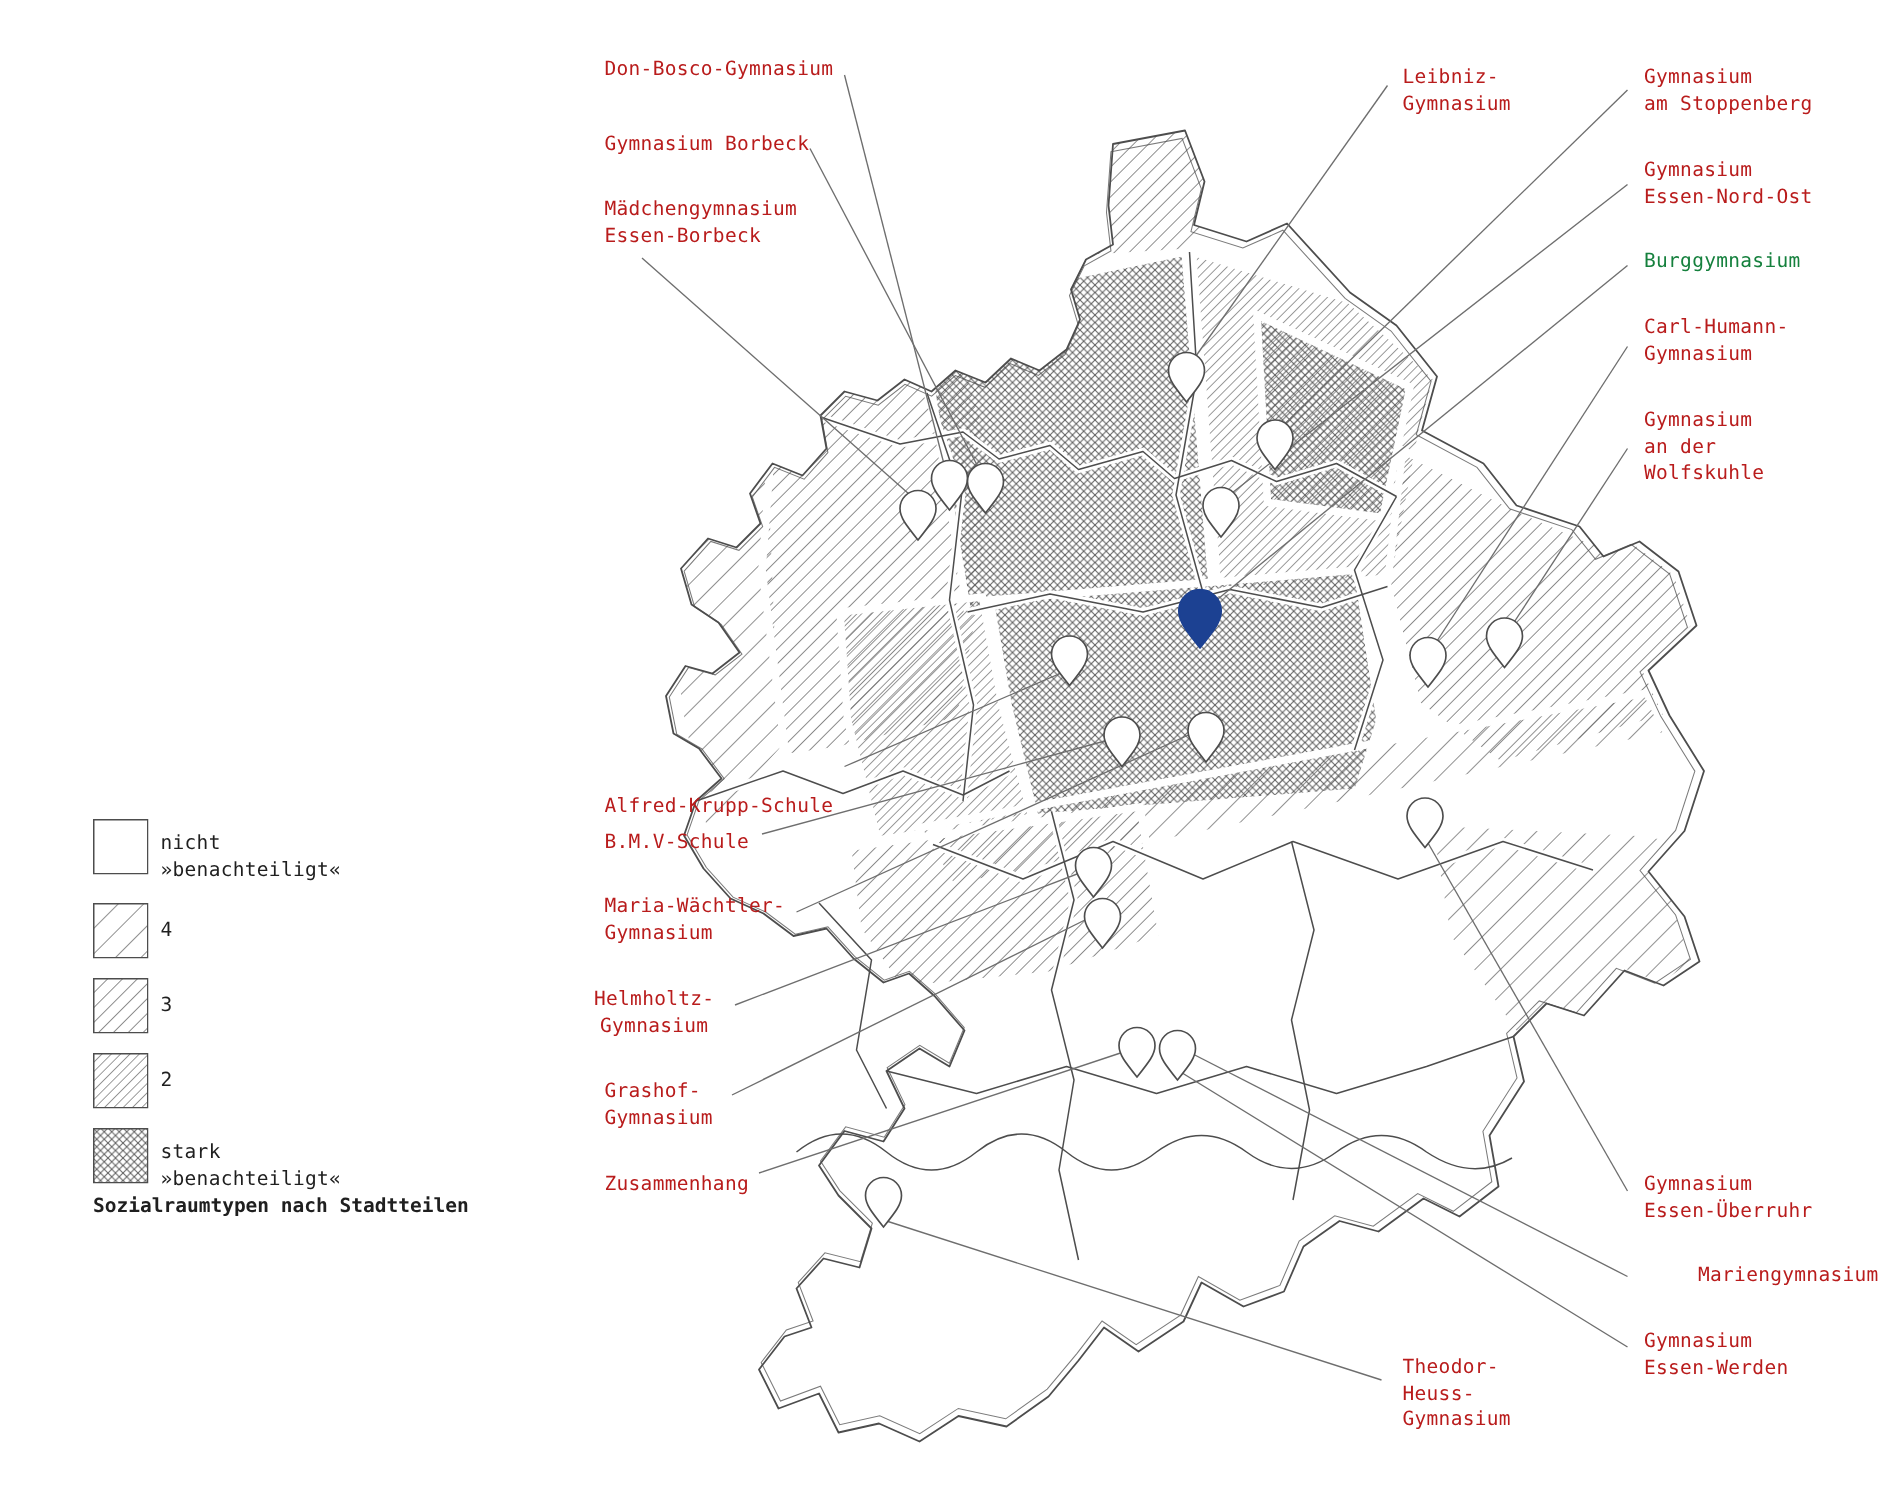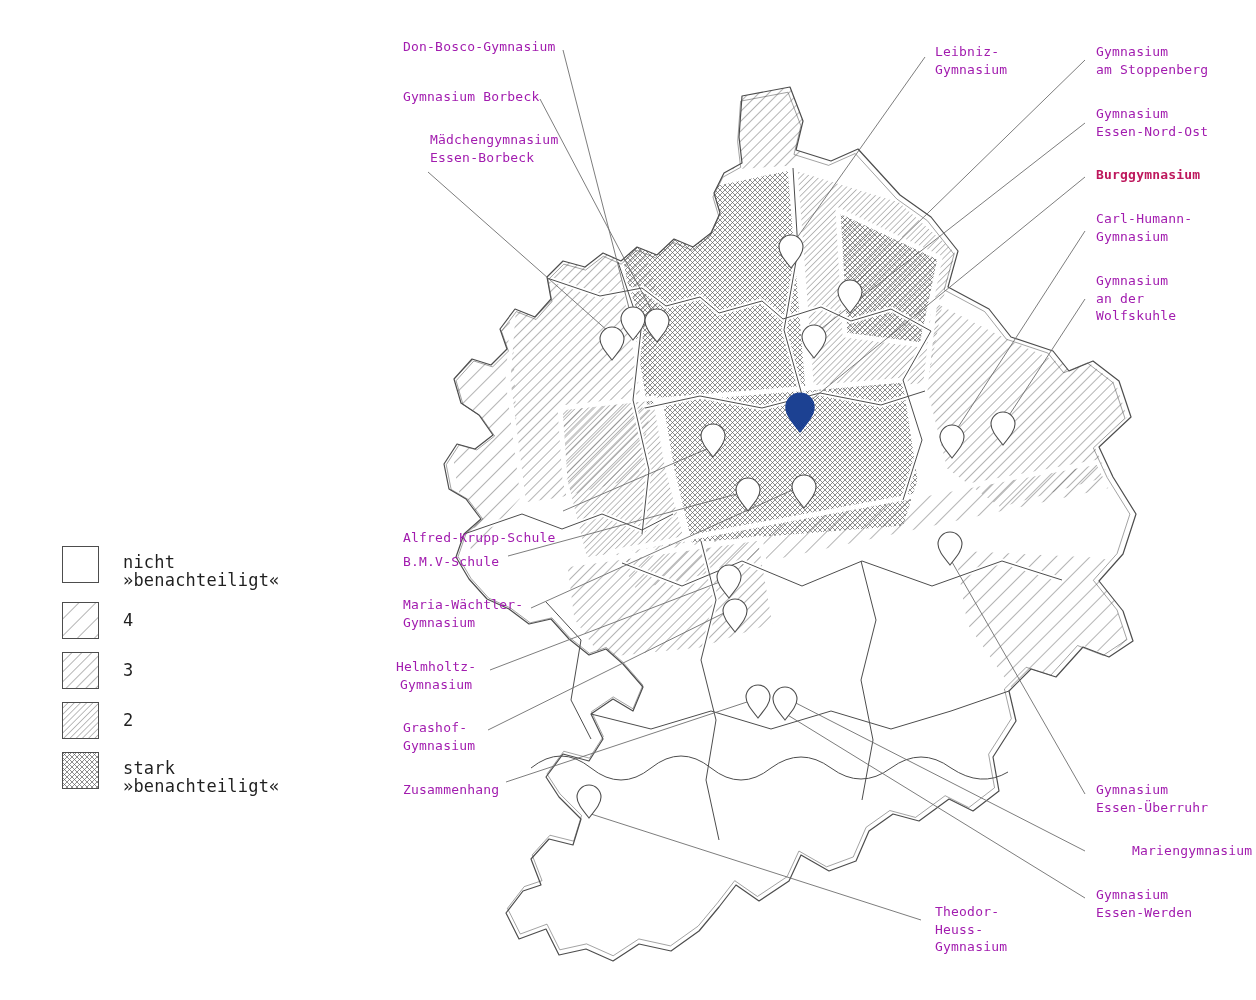--- a/index.html
+++ b/index.html
@@ -3,28 +3,28 @@
 <meta charset="utf-8">
 <style>
   html,body{margin:0;padding:0;background:#ffffff;}
   body{
     position:relative;width:1256px;height:1000px;overflow:hidden;
     font-family:"DejaVu Sans Mono", monospace;color:#1f1f1f;
   }
   #map-layer{position:absolute;left:0;top:0;width:1256px;height:1000px;}
   .label{
     position:absolute;font-size:13px;line-height:17.5px;white-space:pre;
-    letter-spacing:0.2px;color:#a21caf;
+    letter-spacing:0.2px;color:#b91c1c;
   }
-  .label.highlight{font-weight:bold;color:#be185d;}
+  .label.highlight{font-weight:normal;color:#15803d;}
   #legend{position:absolute;left:62px;top:546px;width:300px;}
   .legend-row{display:flex;align-items:flex-start;margin-bottom:13px;}
   .legend-row svg{flex:0 0 auto;display:block;}
   .legend-label{
-    margin-left:24px;font-size:17px;line-height:17.5px;white-space:pre;
+    margin-left:8px;font-size:13px;line-height:17.5px;white-space:pre;
     padding-top:8px;letter-spacing:0.2px;
   }
   .legend-label.single{padding-top:10px;}
   #note{position:absolute;left:62px;top:796px;width:300px;font-size:13px;line-height:17.8px;}
   #note .note-title{font-weight:bold;white-space:pre;}
   #note .note-lines{white-space:pre;}
   #note .note-para2{white-space:pre;margin-top:9px;}
 </style>
 </head>
 <body>
@@ -136,21 +136,21 @@
       <path d="M758,718 c-8,-10 -12,-15 -12,-21 a12,12 0 1 1 24,0 c0,6 -4,11 -12,21 z" fill="#ffffff" stroke="#4d4d4d" stroke-width="1.1"></path>
       <path d="M785,720 c-8,-10 -12,-15 -12,-21 a12,12 0 1 1 24,0 c0,6 -4,11 -12,21 z" fill="#ffffff" stroke="#4d4d4d" stroke-width="1.1"></path>
       <path d="M589,818 c-8,-10 -12,-15 -12,-21 a12,12 0 1 1 24,0 c0,6 -4,11 -12,21 z" fill="#ffffff" stroke="#4d4d4d" stroke-width="1.1"></path>
       <path d="M950,565 c-8,-10 -12,-15 -12,-21 a12,12 0 1 1 24,0 c0,6 -4,11 -12,21 z" fill="#ffffff" stroke="#4d4d4d" stroke-width="1.1"></path>
     </g>
 </svg>
 
 <div id="labels-layer">
     <div class="label" style="left: 403px; top: 38px;">Don-Bosco-Gymnasium</div>
     <div class="label" style="left: 403px; top: 88px;">Gymnasium Borbeck</div>
-    <div class="label" style="left: 403px; top: 131px; margin-left: 27px;">Mädchengymnasium
+    <div class="label" style="left: 403px; top: 131px;">Mädchengymnasium
 Essen-Borbeck</div>
     <div class="label" style="left: 935px; top: 43px;">Leibniz-
 Gymnasium</div>
     <div class="label" style="left: 1096px; top: 43px;">Gymnasium
 am Stoppenberg</div>
     <div class="label" style="left: 1096px; top: 105px;">Gymnasium
 Essen-Nord-Ost</div>
     <div class="label highlight" style="left: 1096px; top: 166px;">Burggymnasium</div>
     <div class="label" style="left: 1096px; top: 210px;">Carl-Humann-
 Gymnasium</div>
@@ -205,13 +205,14 @@
     <div class="legend-row">
       <svg width="37" height="37">
         <rect x="0.5" y="0.5" width="36" height="36" fill="url(#patstark)" stroke="#4d4d4d" stroke-width="1"></rect>
       </svg>
       <div class="legend-label">stark
 »benachteiligt«</div>
     </div>
   </div>
 
 <div id="note">
+  <div class="note-title">Sozialraumtypen nach Stadtteilen</div>
 </div>
 
 </body></html>

